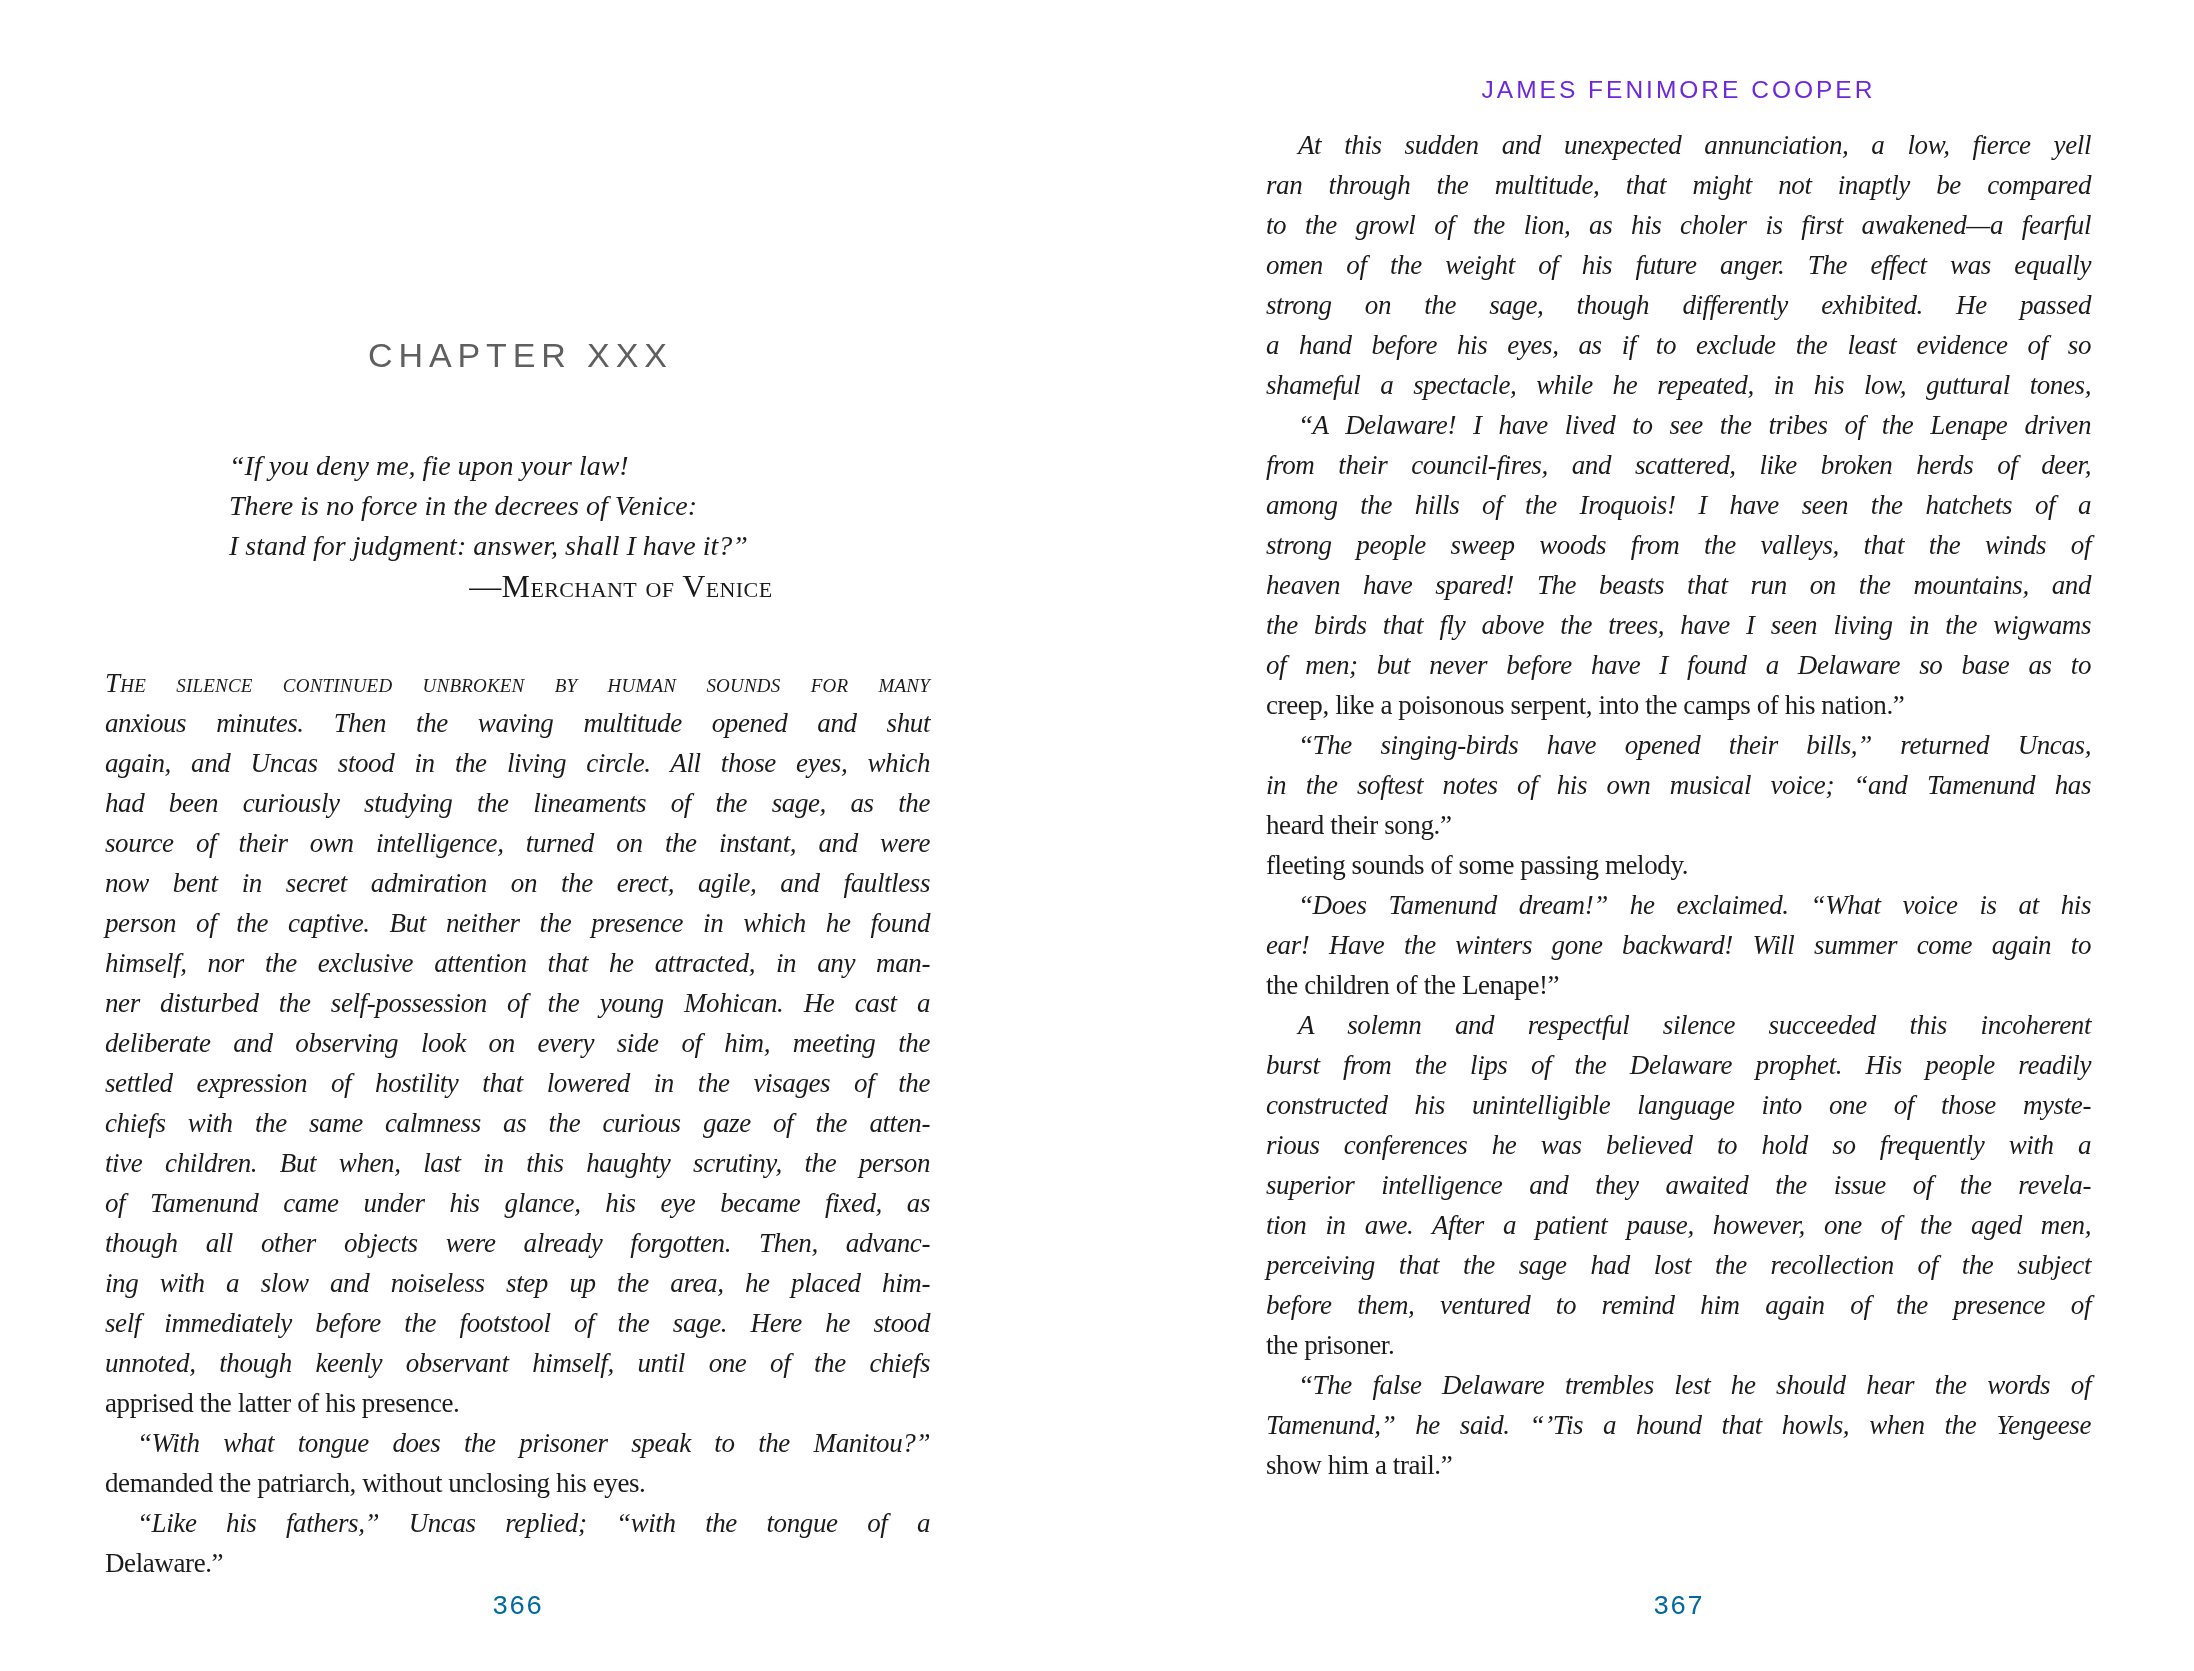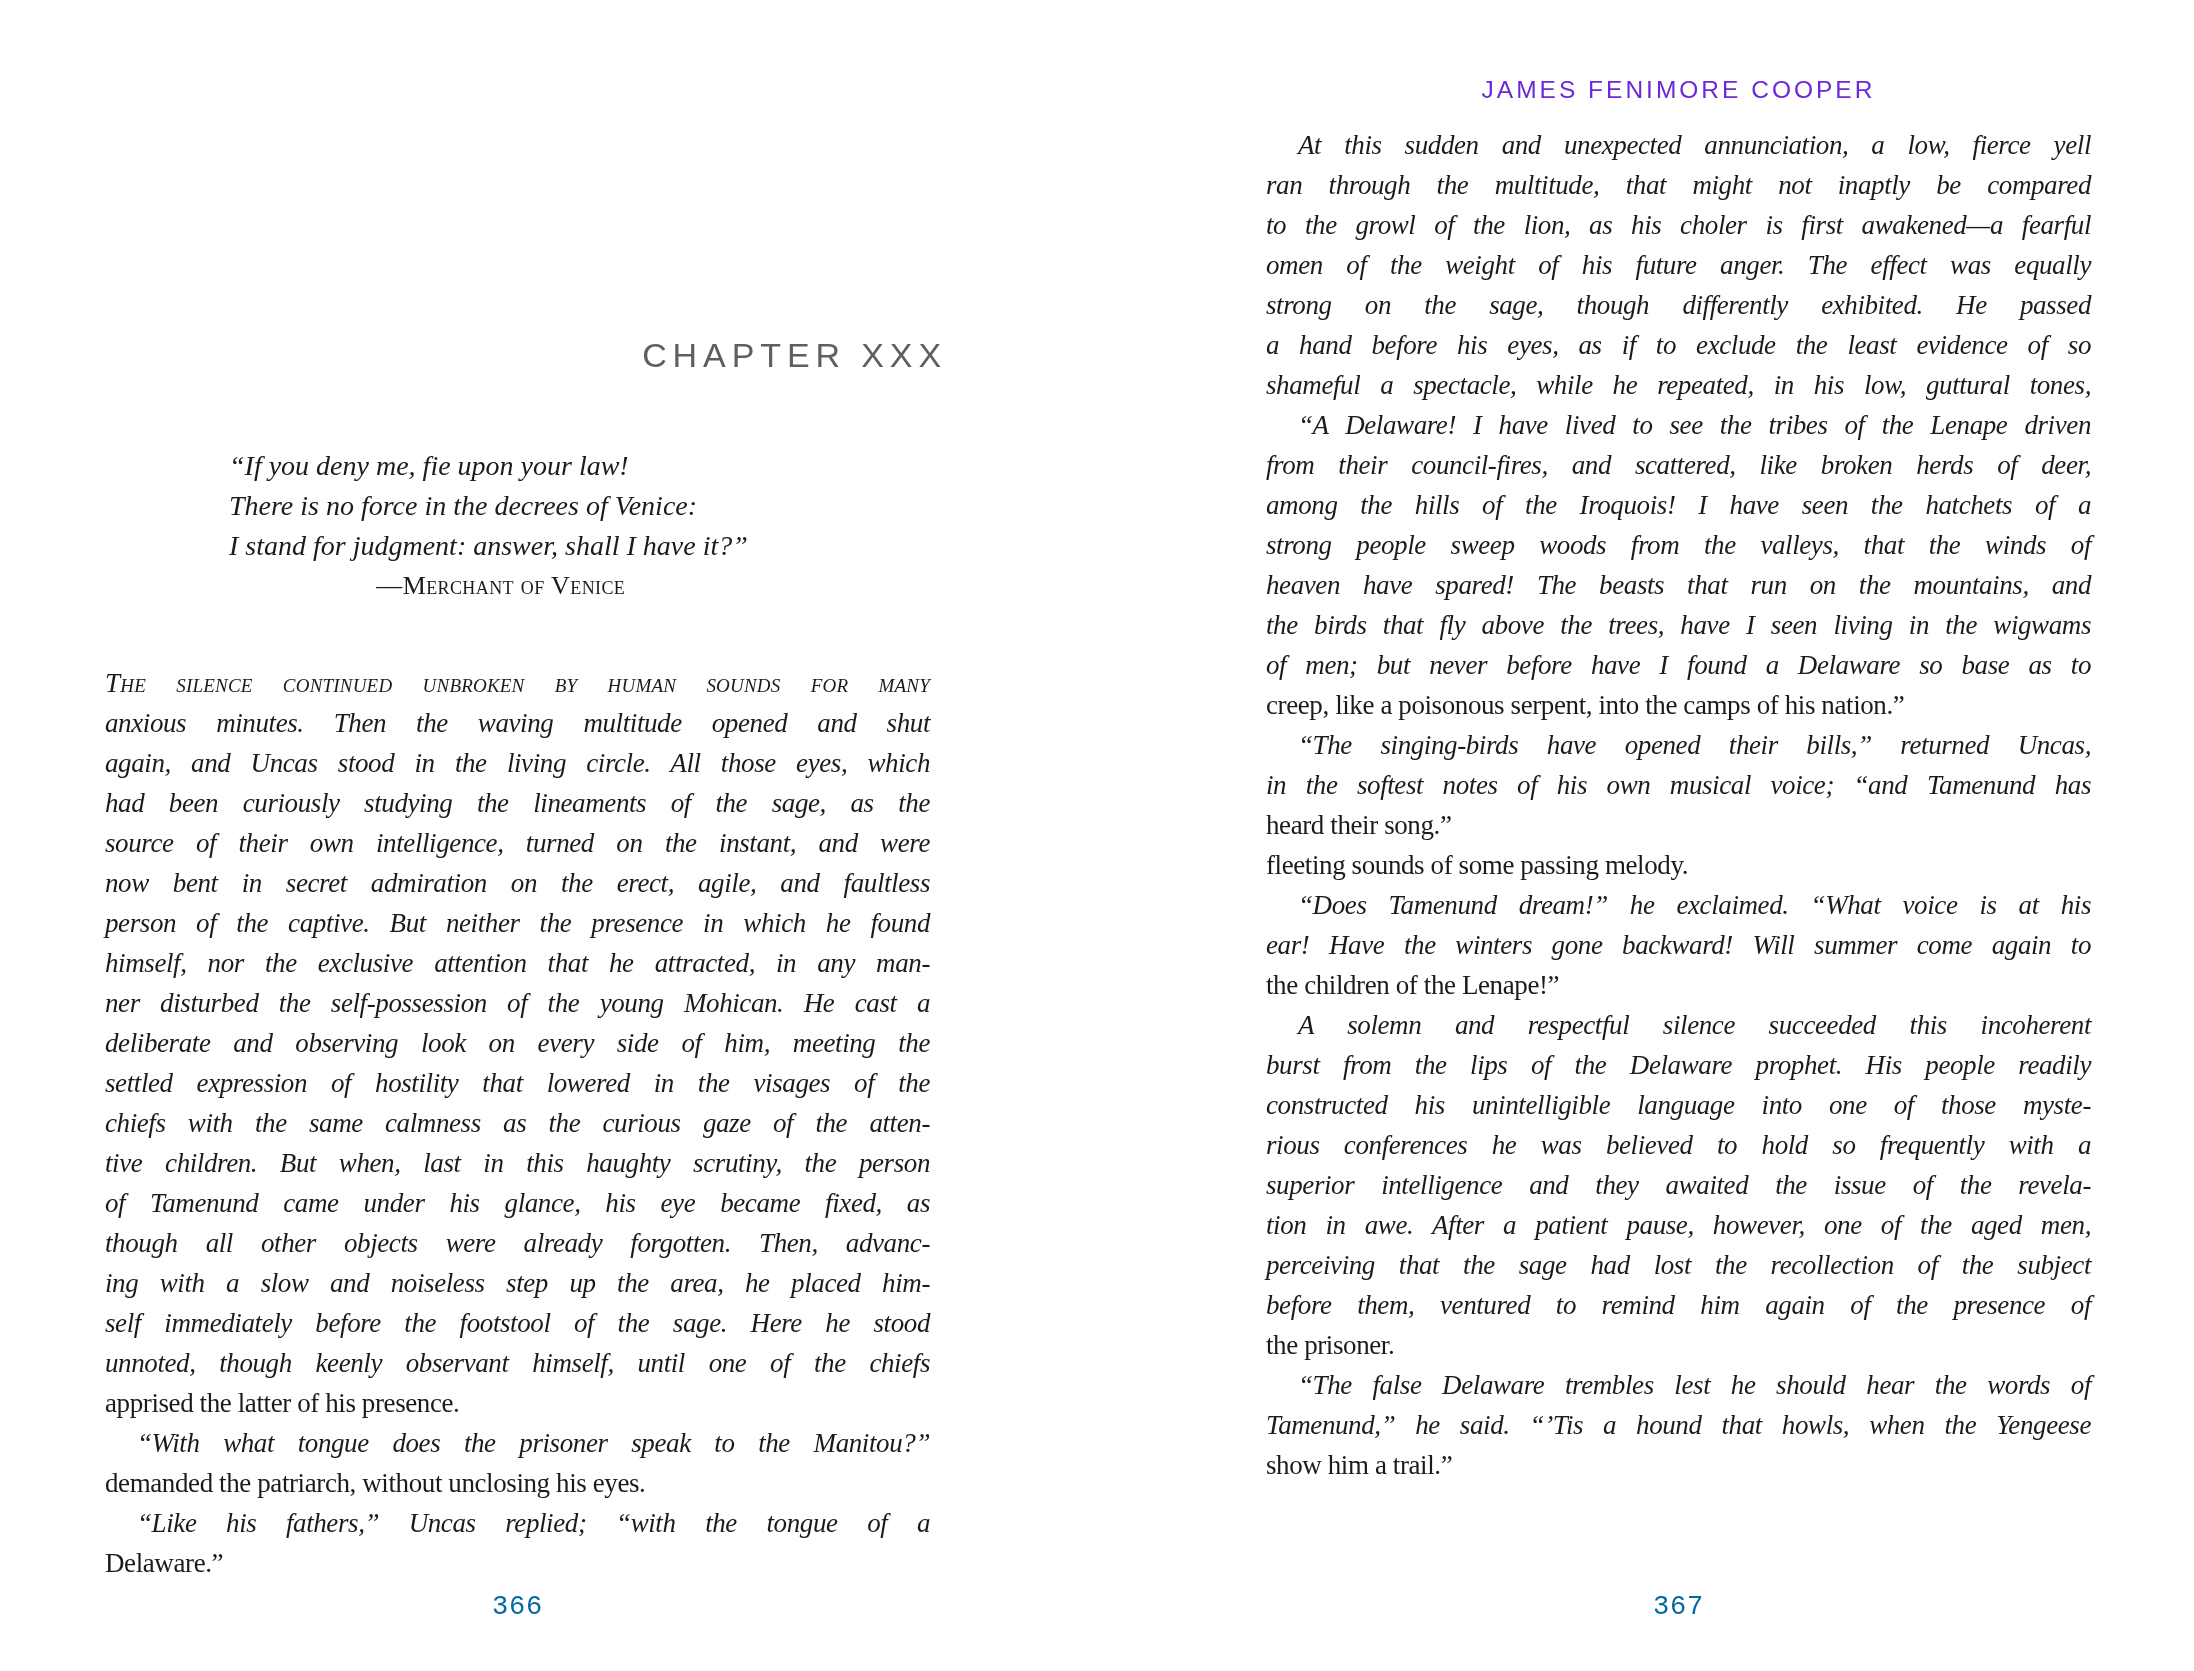--- a/index.html
+++ b/index.html
@@ -5,34 +5,34 @@
   html,body { margin:0; padding:0; background:#ffffff; }
   .spread {
     position:relative; width:2194px; height:1672px; background:#ffffff;
     font-family:"Liberation Serif", serif; color:#1b1b1b; overflow:hidden;
   }
   .page { position:absolute; top:0; height:1672px; }
   .page-left  { left:105px;  width:825px; }
   .page-right { left:1266px; width:825px; }
 
   .chapter-heading {
-    position:absolute; top:336px; left:17px; width:100%; margin:0;
-    text-align:right; font-family:"Liberation Sans", sans-serif;
+    position:absolute; top:336px; left:0; width:100%; margin:0;
+    text-align:center; font-family:"Liberation Sans", sans-serif;
     font-weight:400; font-size:34px; letter-spacing:5.9px; text-indent:5.9px;
     color:#5f5f5f;
   }
 
   .epigraph {
     position:absolute; top:446px; left:124px; width:557px;
     font-style:italic; font-size:28px; line-height:40px;
   }
   .epigraph .line { text-align:left; }
   .epigraph-attribution {
     font-style:normal; font-variant:small-caps; letter-spacing:0.4px;
-    text-align:center; font-size:26px; line-height:40px; padding-right:13.5px;
+    text-align:right; font-size:32px; line-height:40px; padding-right:13.5px;
   }
 
   .running-header {
     position:absolute; top:76px; left:0; width:100%;
     text-align:center; font-family:"Liberation Sans", sans-serif;
     font-weight:500; font-size:24.5px; letter-spacing:3px; color:#6d28d9;
   }
 
   .body { position:absolute; left:0; width:825px; font-size:27px; line-height:40px; letter-spacing:-0.4px; }
   .body-left  { top:644px; }

